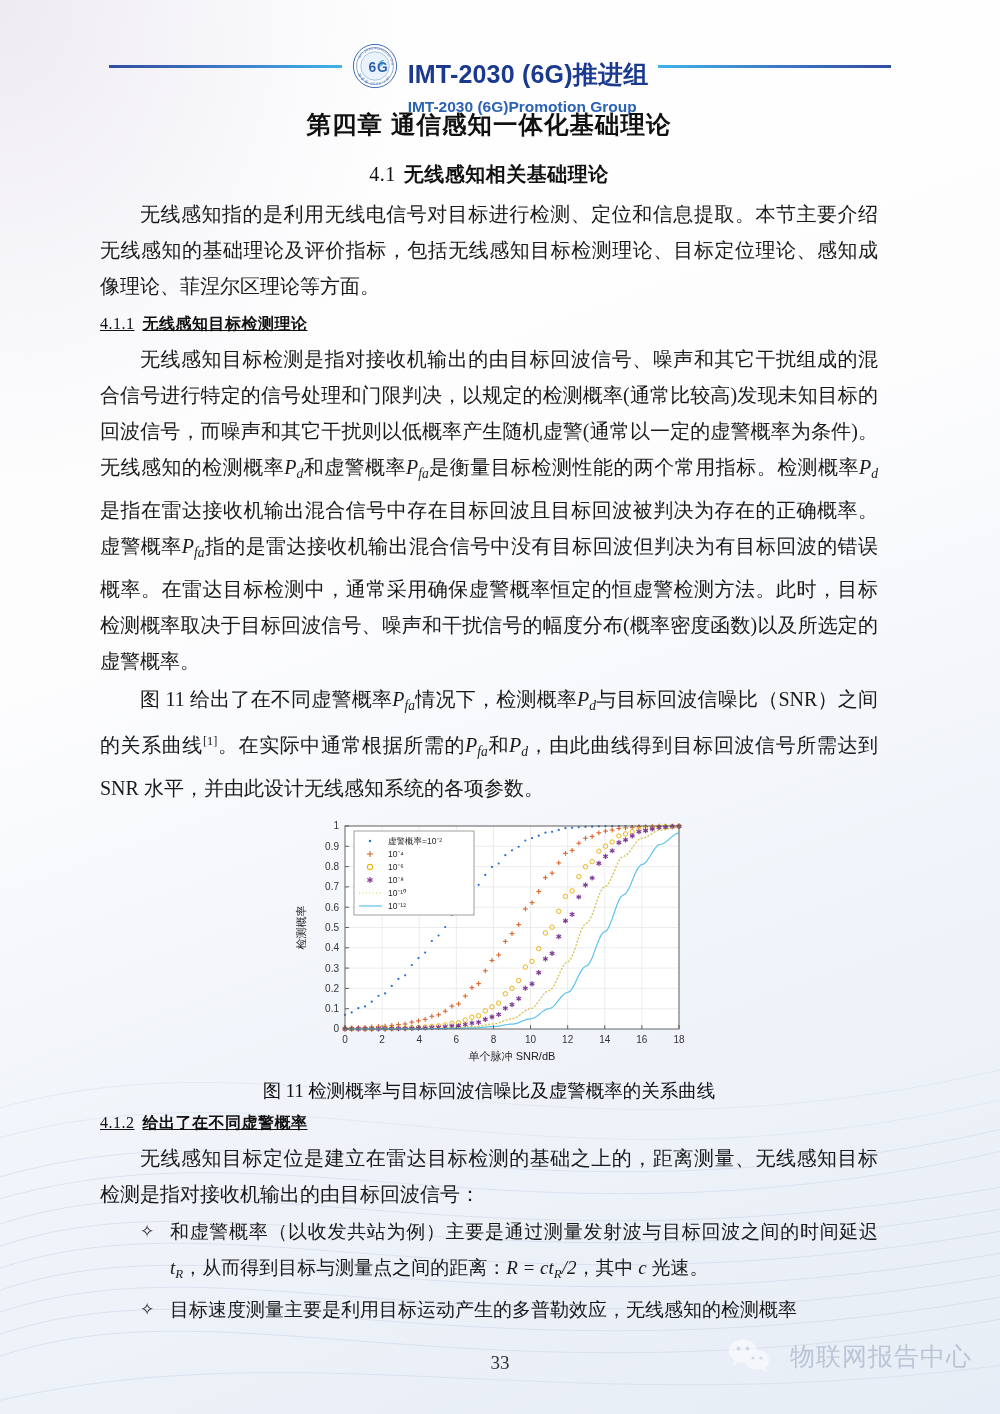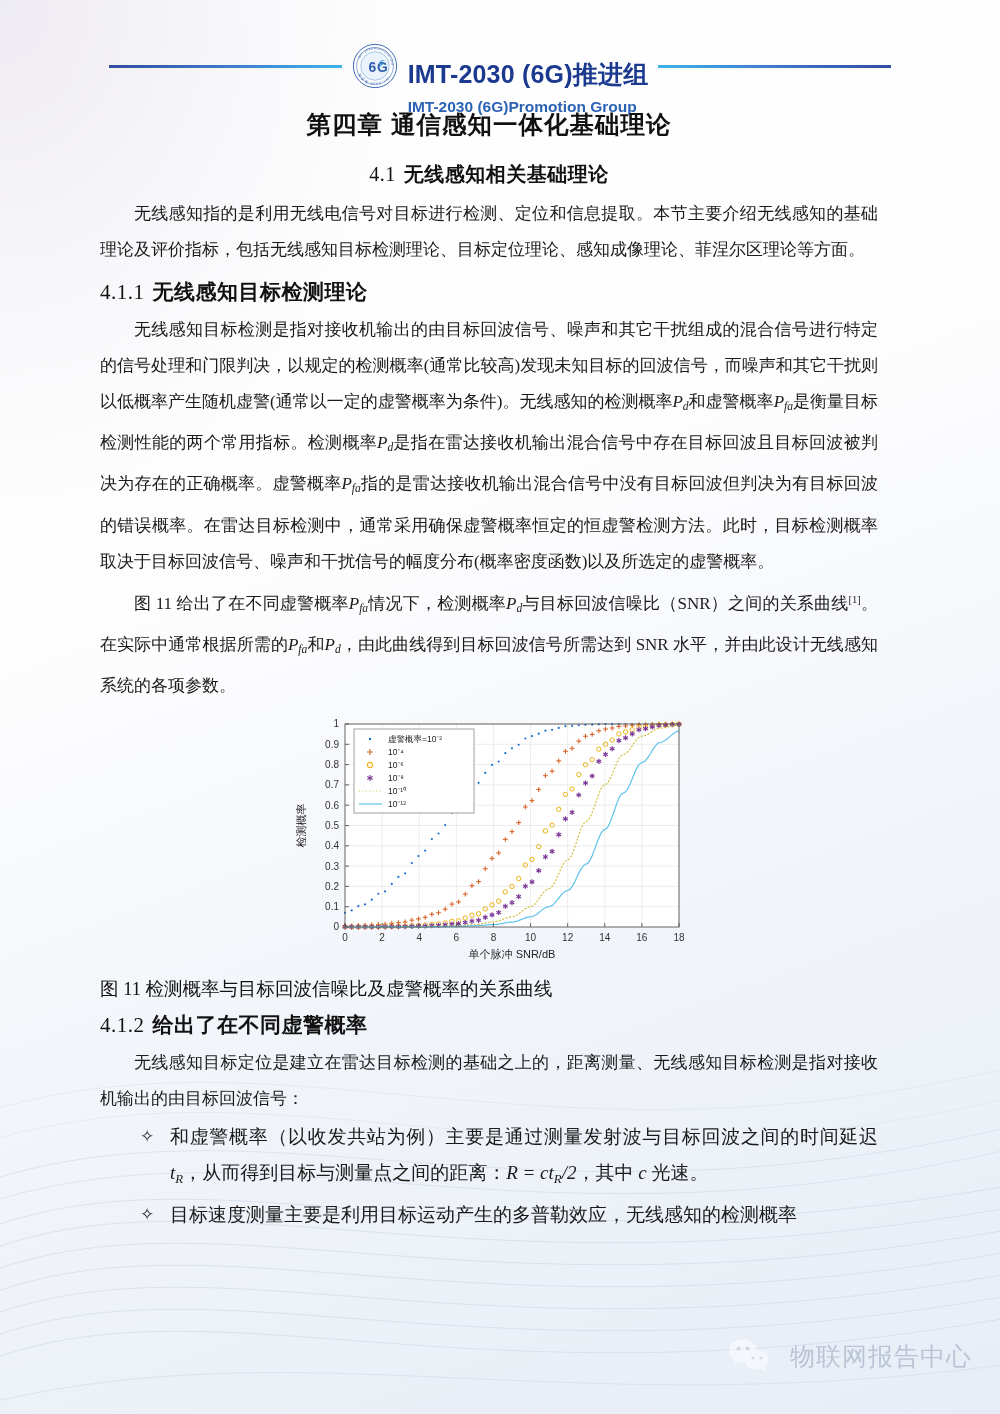--- a/index.html
+++ b/index.html
@@ -59,42 +59,42 @@
     font-weight: bold; font-size: 24.5px; letter-spacing: 1px;
     margin-bottom: 20px; color: #111;
   }
   h2.sec {
     font-family: "Liberation Sans", sans-serif;
     font-weight: bold; font-size: 20px; letter-spacing: .5px;
     margin: 6px 0 8px 0; color: #111; text-align: center;
   }
   h3.subsec {
     font-family: "Liberation Sans", sans-serif;
-    font-weight: bold; font-size: 21px; letter-spacing: .5px;
-    margin: 10px 0 6px 0; color: #111;
+    font-weight: bold; font-size: 16px; letter-spacing: .5px;
+    margin: 10px 0 6px 0; color: #111; text-decoration: underline;
   }
   h2.sec .num, h3.subsec .num {
     font-family: "Liberation Serif", serif; font-weight: normal;
     margin-right: 8px;
   }
   p.body {
-    font-size: 17px; line-height: 36px; text-align: justify;
+    font-size: 20px; line-height: 36px; text-align: justify;
     text-indent: 2em; text-justify: inter-ideograph;
     margin: 0 0 2px 0;
   }
   .mvar { font-style: italic; font-family: "Liberation Serif", serif; }
   .sub { font-size: .68em; vertical-align: -0.28em; font-style: italic; }
   .sup { font-size: .62em; vertical-align: 0.55em; }
   .formula { font-style: italic; font-family: Liberation Serif, serif; white-space: nowrap; }
 
   
   .figure { margin: 8px 0 0 0; }
   .chart-wrap { display: flex; justify-content: center; }
   .fig-caption {
-    font-size: 18.5px; margin-top: 6px; color: #111;
+    text-align: center; font-size: 18.5px; margin-top: 6px; color: #111;
   }
 
   
   ul.bullets { list-style: none; margin: 2px 0 0 0; padding: 0; }
   ul.bullets li {
     display: flex; gap: 14px;
     font-size: 19px; line-height: 36px;
     padding-left: 38px;
   }
   ul.bullets .dia {
@@ -862,20 +862,21 @@
         <span class="dia">✧</span>
         <span class="txt"><span>和虚警概率（以收发共站为例）主要是通过测量发射波与目标回波之间的时间延迟</span><span class="mvar"><span>t</span><span class="sub">R</span></span><span>，从而得到目标与测量点之间的距离：</span><span class="formula"><span>R = ct</span><span class="sub">R</span><span>/2</span></span><span>，其中</span> <span class="mvar">c</span> <span>光速。</span></span>
       </li>
       <li>
         <span class="dia">✧</span>
         <span class="txt">目标速度测量主要是利用目标运动产生的多普勒效应，无线感知的检测概率</span>
       </li>
     </ul>
   </div>
 
+  <div class="page-number">33</div>
 
   <div class="watermark">
     <svg width="44" height="36" viewBox="0 0 44 36">
       <ellipse cx="16" cy="13" rx="14" ry="11.5" fill="#ffffff"></ellipse>
       <path d="M8,22 L6,28 L12,24 Z" fill="#ffffff"></path>
       <circle cx="11.5" cy="10.5" r="1.9" fill="#b9c6db"></circle>
       <circle cx="20.5" cy="10.5" r="1.9" fill="#b9c6db"></circle>
       <ellipse cx="30" cy="22" rx="12" ry="9.8" fill="#ffffff"></ellipse>
       <path d="M38,29 L40,34 L34,31 Z" fill="#ffffff"></path>
       <circle cx="26" cy="20" r="1.6" fill="#b9c6db"></circle>

